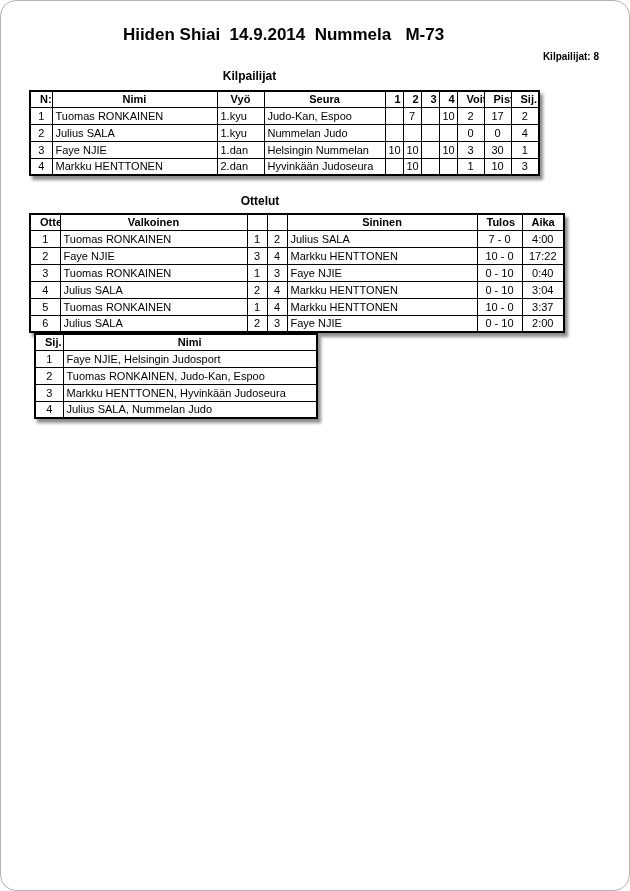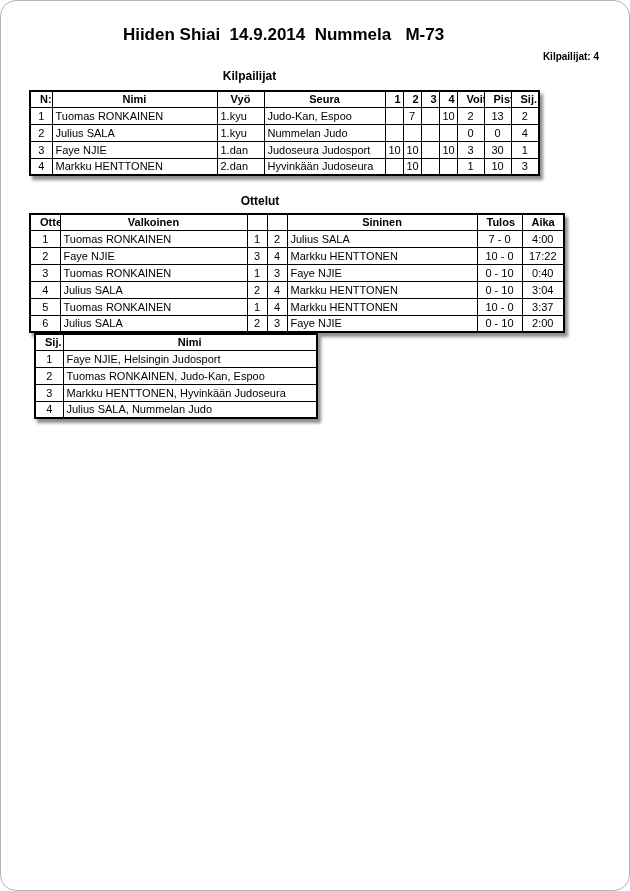--- a/index.html
+++ b/index.html
@@ -62,21 +62,21 @@
   .al { text-align: left; }
   .ac { text-align: center; }
   .ar { text-align: center; }
 </style>
 </head>
 <body>
 
 <div class="page">
 
   <div class="title">Hiiden Shiai  14.9.2014  Nummela   M-73</div>
-  <div class="count">Kilpailijat: 4</div>
+  <div class="count">Kilpailijat: 8</div>
 
   <div class="heading heading-1">Kilpailijat</div>
   <table class="tbl-1">
     <colgroup>
       <col style="width:22px">
         <col style="width:165px">
         <col style="width:47px">
         <col style="width:121px">
       <col style="width:18px">
         <col style="width:18px">
@@ -105,41 +105,41 @@
       <tr>
         <td class="ac">1</td>
         <td class="al">Tuomas RONKAINEN</td>
         <td class="al">1.kyu</td>
         <td class="al">Judo-Kan, Espoo</td>
         <td class="ac"></td>
         <td class="ac">7</td>
         <td class="ac"></td>
         <td class="ac">10</td>
         <td class="ac">2</td>
-        <td class="ac">13</td>
+        <td class="ac">17</td>
         <td class="ac">2</td>
       </tr>
       <tr>
         <td class="ac">2</td>
         <td class="al">Julius SALA</td>
         <td class="al">1.kyu</td>
         <td class="al">Nummelan Judo</td>
         <td class="ac"></td>
         <td class="ac"></td>
         <td class="ac"></td>
         <td class="ac"></td>
         <td class="ac">0</td>
         <td class="ac">0</td>
         <td class="ac">4</td>
       </tr>
       <tr>
         <td class="ac">3</td>
         <td class="al">Faye NJIE</td>
         <td class="al">1.dan</td>
-        <td class="al">Judoseura Judosport</td>
+        <td class="al">Helsingin Nummelan</td>
         <td class="ac">10</td>
         <td class="ac">10</td>
         <td class="ac"></td>
         <td class="ac">10</td>
         <td class="ac">3</td>
         <td class="ac">30</td>
         <td class="ac">1</td>
       </tr>
       <tr>
         <td class="ac">4</td>

